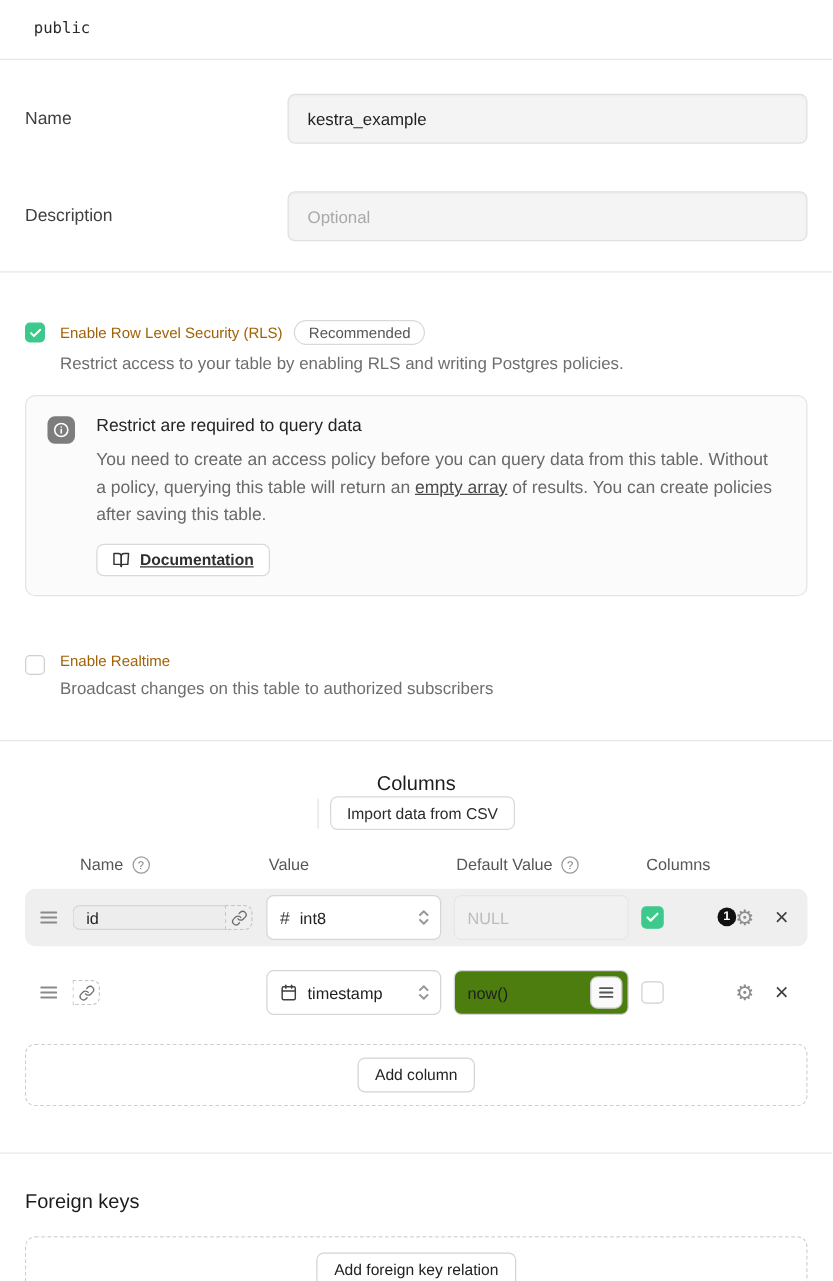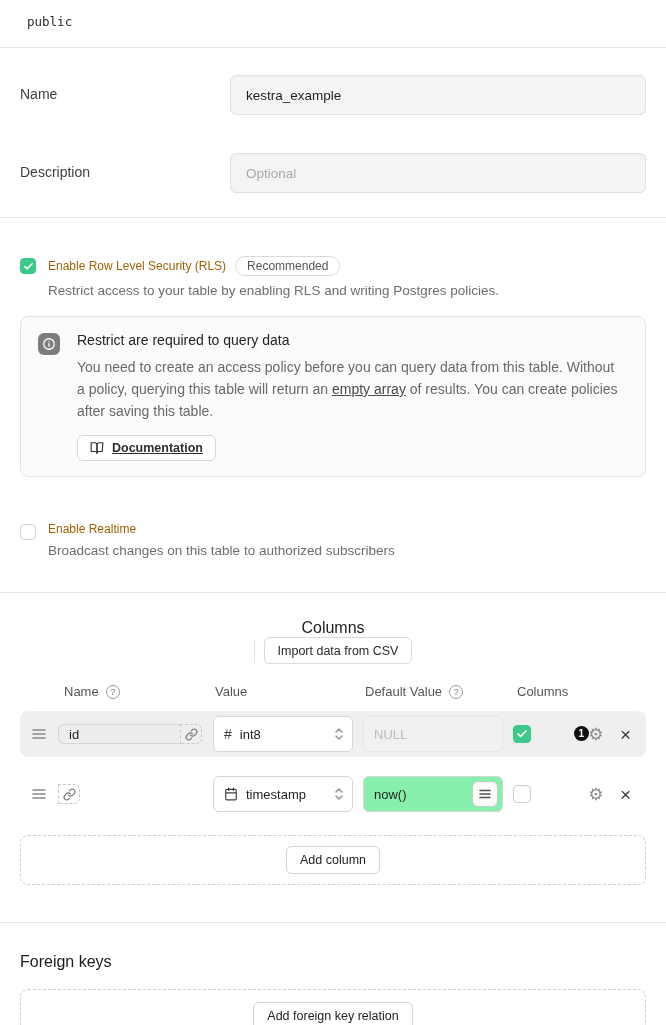--- a/index.html
+++ b/index.html
@@ -79,21 +79,21 @@
 
   .name-composite { display: flex; height: 20px; }
   .name-input { width: 122px; min-width: 0; background: #ededed; border: 1px solid #d6d6d6; border-right: none;
     border-radius: 6px 0 0 6px; padding: 0 10px; font-size: 13px; color: #1f1f1f; font-family: inherit; outline: none; }
   .link-box { width: 22px; border: 1px dashed #c6c6c6; border-radius: 0 6px 6px 0; display: flex; align-items: center; justify-content: center; cursor: pointer; background: transparent; }
 
   .type-select { height: 36px; background: #fff; border: 1px solid #d6d6d6; border-radius: 6px;
     display: flex; align-items: center; padding: 0 8px 0 10px; gap: 8px; cursor: pointer; }
   .type-label { font-size: 13px; color: #222; flex: 1; white-space: nowrap; overflow: hidden; }
 
-  .default-composite { height: 36px; display: flex; align-items: center; background: #86efac; border: 1px solid #d6d6d6;
+  .default-composite { height: 36px; display: flex; align-items: center; background: #4d7c0f; border: 1px solid #d6d6d6;
     border-radius: 6px; padding: 0 4px 0 10px; }
   .default-composite.disabled { background: #f1f1f1; border-color: #e6e6e6; }
   .default-input { flex: 1; min-width: 0; background: transparent; border: none; font-size: 13px; color: #1f1f1f; font-family: inherit; outline: none; }
   .default-input::placeholder { color: #bcbcbc; }
   .list-btn { width: 26px; height: 26px; border: 1px solid #c9c9c9; border-radius: 6px; background: #fafafa;
     display: flex; align-items: center; justify-content: center; flex: none; cursor: pointer; }
 
   .cb-lg { width: 18px; height: 18px; margin-top: 0; }
   .row-actions { margin-left: auto; display: flex; align-items: center; gap: 15px; padding-right: 15px; }
   .gear-wrap { position: relative; width: 18px; height: 18px; display: flex; align-items: center; justify-content: center; cursor: pointer; }

